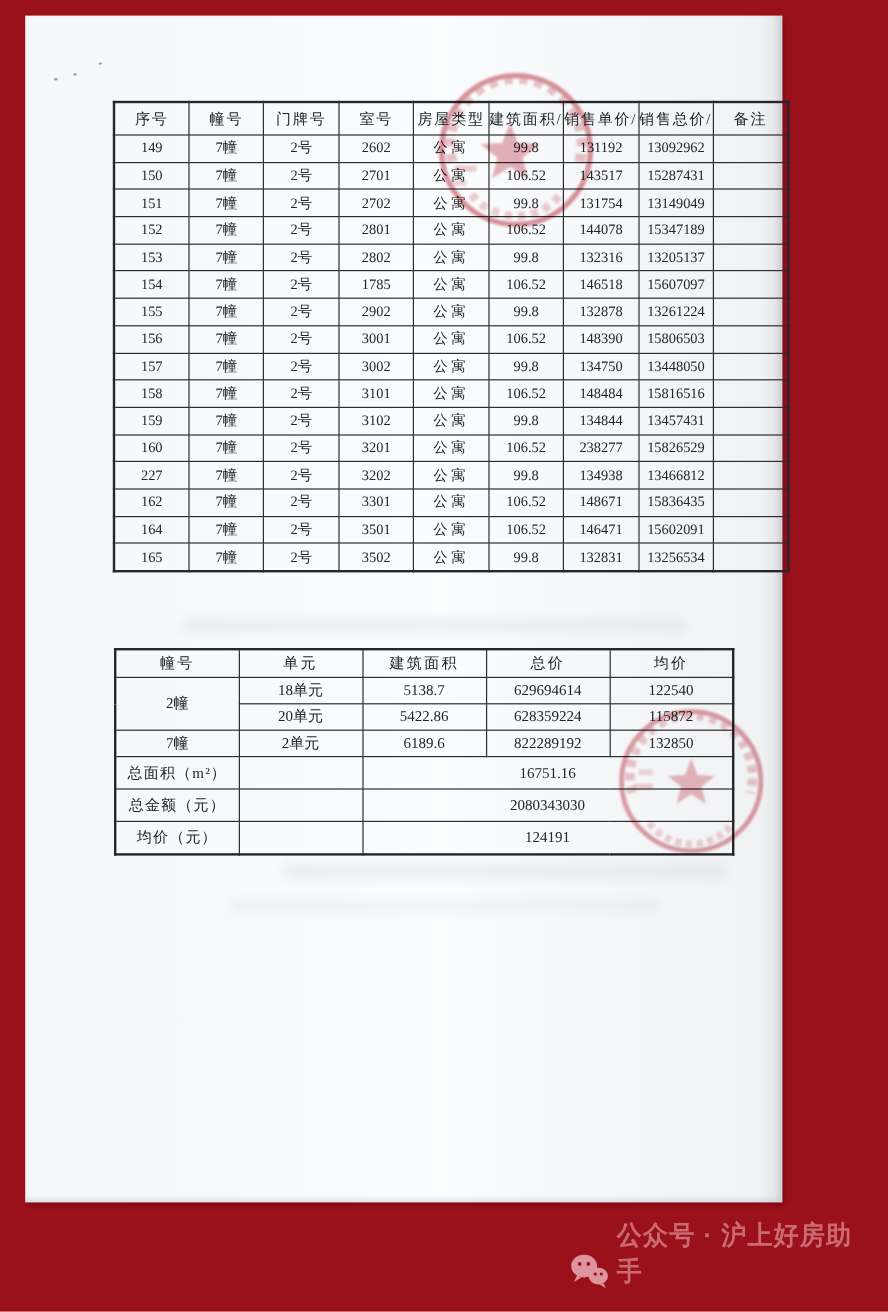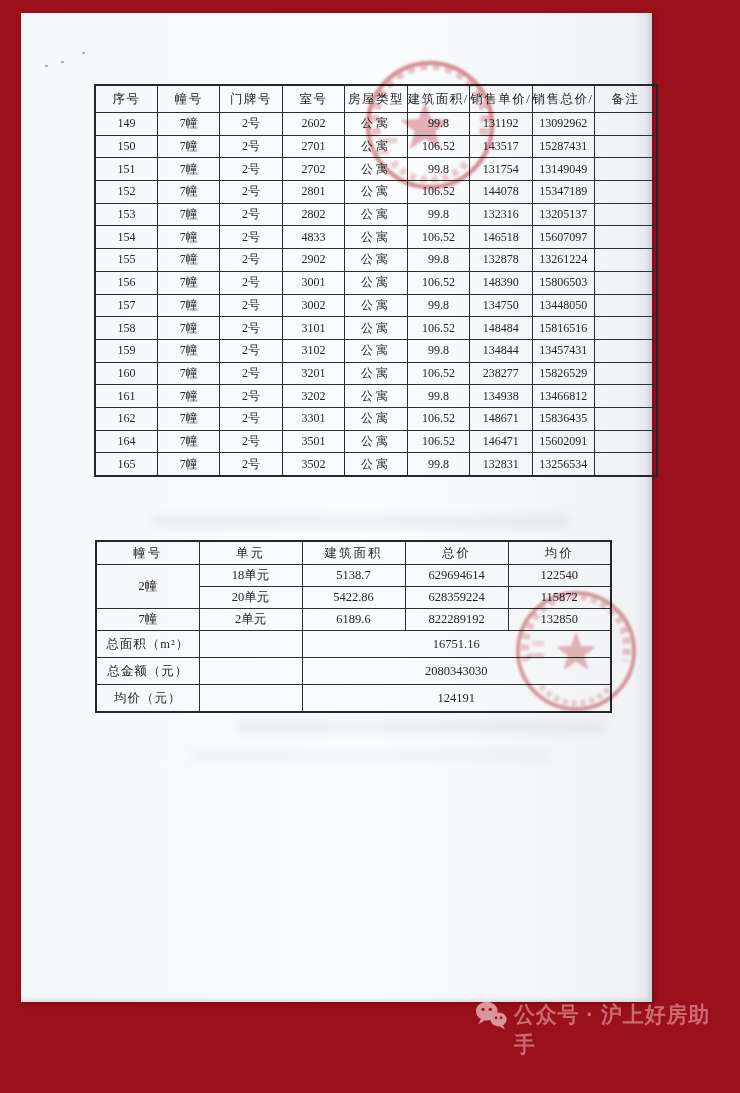--- a/index.html
+++ b/index.html
@@ -37,22 +37,22 @@
   #summary-table td{font-size:12.5px;}
   #summary-table tr.s-data td{height:21px;}
   #summary-table tr.s-total td{height:26px;}
   #summary-table td.summary-label{letter-spacing:1px;}
 
   
   .stamp{position:absolute;mix-blend-mode:multiply;pointer-events:none;}
 
   
   .footer-brand{
-    position:absolute;left:474px;top:1000px;height:38px;
-    display:flex;align-items:flex-start;gap:7px;
+    position:absolute;left:474px;top:1037px;height:38px;
+    display:flex;align-items:flex-end;gap:7px;
   }
   .footer-brand span{
     font-family:"Liberation Sans", sans-serif;
     font-size:22px;letter-spacing:1px;color:#cb6a73;font-weight:bold;
     transform:scaleX(.95);transform-origin:left center;
   }
 </style>
 </head>
 <body>
 
@@ -133,21 +133,21 @@
             <td>公寓</td>
             <td>99.8</td>
             <td>132316</td>
             <td>13205137</td>
             <td></td>
           </tr>
           <tr>
             <td>154</td>
             <td>7幢</td>
             <td>2号</td>
-            <td>4833</td>
+            <td>1785</td>
             <td>公寓</td>
             <td>106.52</td>
             <td>146518</td>
             <td>15607097</td>
             <td></td>
           </tr>
           <tr>
             <td>155</td>
             <td>7幢</td>
             <td>2号</td>
@@ -207,21 +207,21 @@
             <td>7幢</td>
             <td>2号</td>
             <td>3201</td>
             <td>公寓</td>
             <td>106.52</td>
             <td>238277</td>
             <td>15826529</td>
             <td></td>
           </tr>
           <tr>
-            <td>161</td>
+            <td>227</td>
             <td>7幢</td>
             <td>2号</td>
             <td>3202</td>
             <td>公寓</td>
             <td>99.8</td>
             <td>134938</td>
             <td>13466812</td>
             <td></td>
           </tr>
           <tr>

